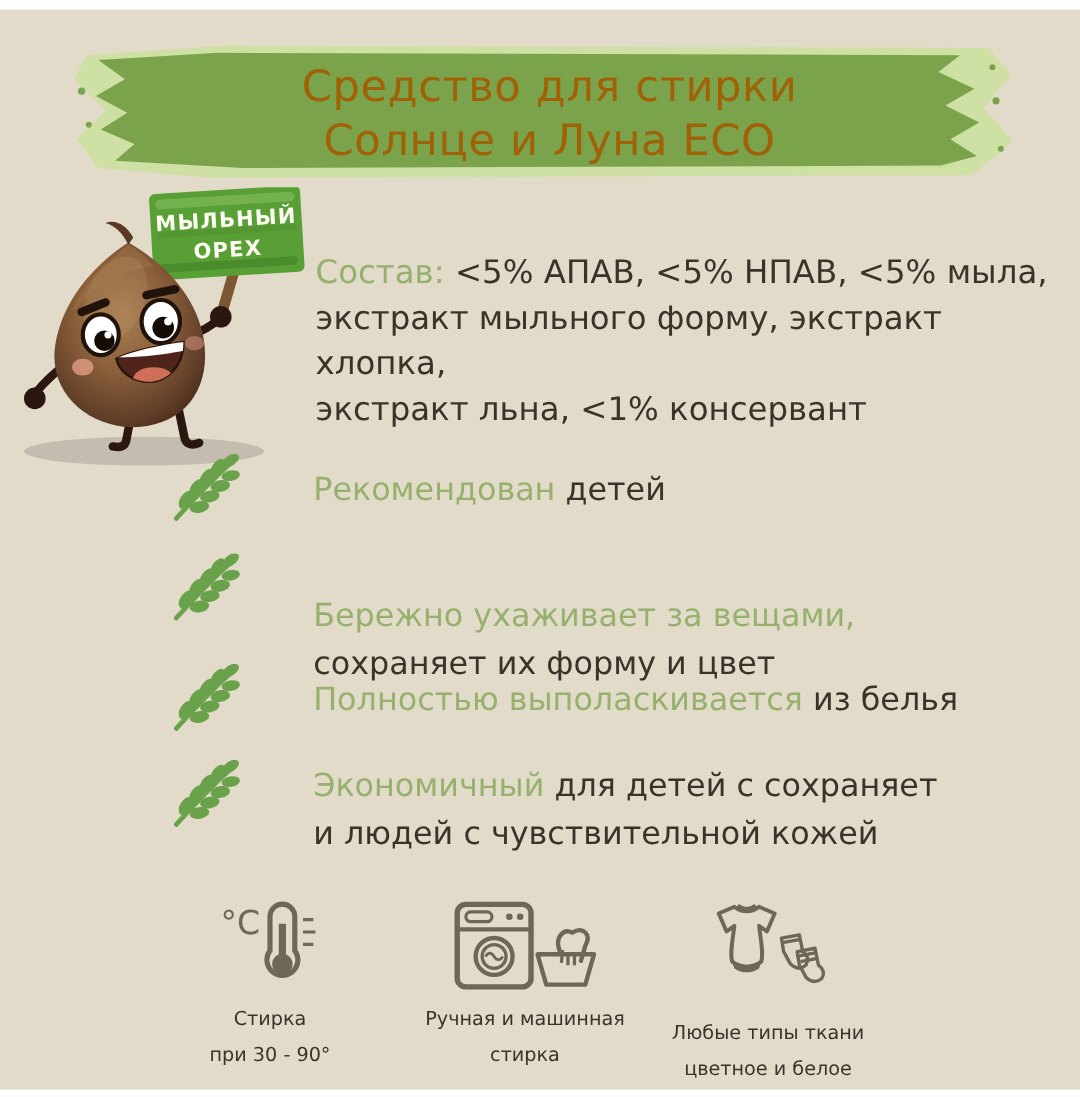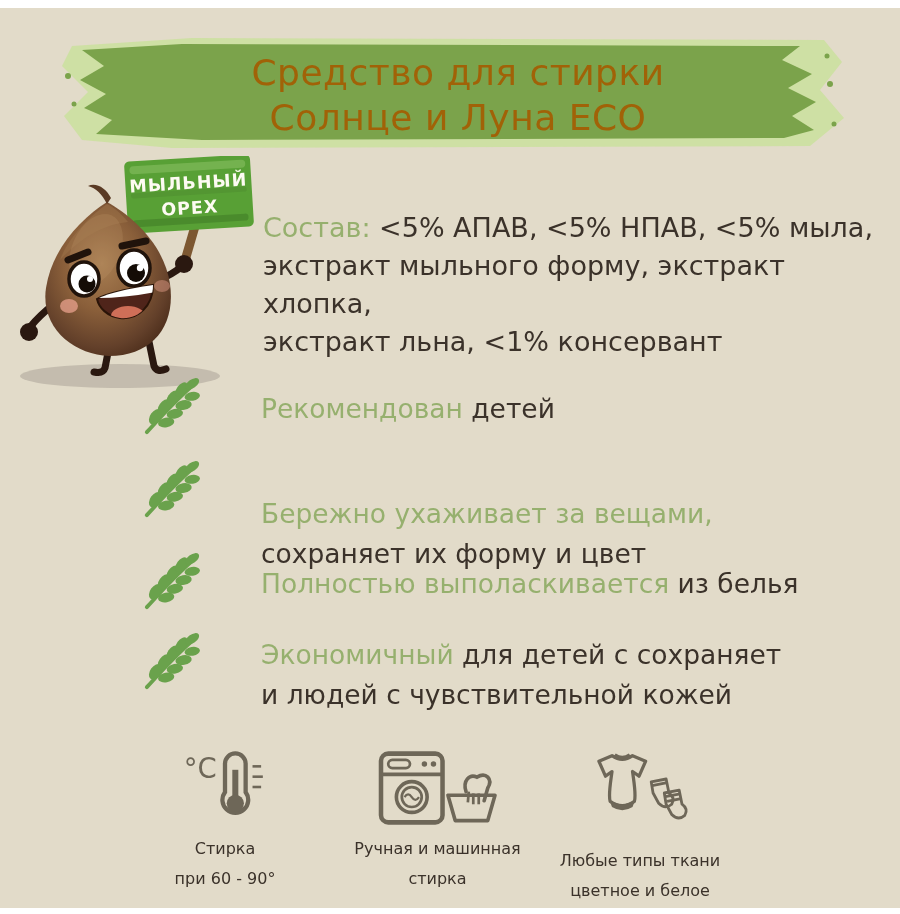--- a/index.html
+++ b/index.html
@@ -177,21 +177,21 @@
           <path d="M50,17 a12,12 0 0 1 24,0 L74,50 a15,15 0 1 1 -24,0 Z" fill="none" stroke="#6e6758" stroke-width="5"></path>
           <line x1="62" y1="24" x2="62" y2="56" stroke="#6e6758" stroke-width="7"></line>
           <circle cx="62" cy="63" r="10" fill="#6e6758"></circle>
           <line x1="82" y1="20" x2="92" y2="20" stroke="#6e6758" stroke-width="3"></line>
           <line x1="82" y1="32" x2="94" y2="32" stroke="#6e6758" stroke-width="3"></line>
           <line x1="82" y1="44" x2="92" y2="44" stroke="#6e6758" stroke-width="3"></line>
         </svg>
       </div>
       <div class="caption">
         <div>Стирка</div>
-        <div>при 60 - 90°</div>
+        <div>при 30 - 90°</div>
       </div>
     </div>
 
     <div class="feature f3">
       <div class="icon-box">
         <svg width="112" height="90" viewBox="0 0 120 96">
           <g fill="none" stroke="#6e6758" stroke-width="3.5" stroke-linejoin="round">
             <path d="M30,8 Q41,16 52,8 L66,14 L59,30 L52,25 C54,40 56,50 54,57 Q41,66 28,57 C26,50 28,40 30,25 L23,30 L16,14 Z"></path>
             <path d="M33,7 Q41,13 49,7"></path>
           </g>

